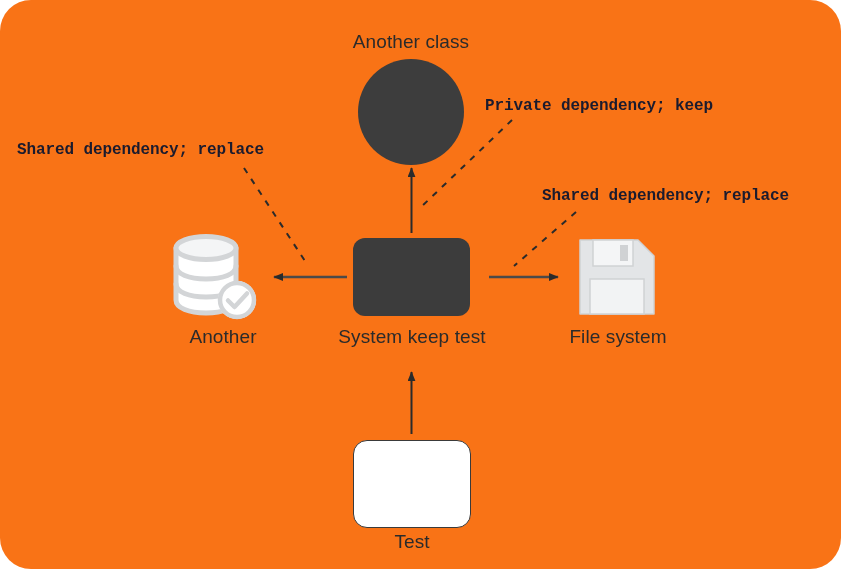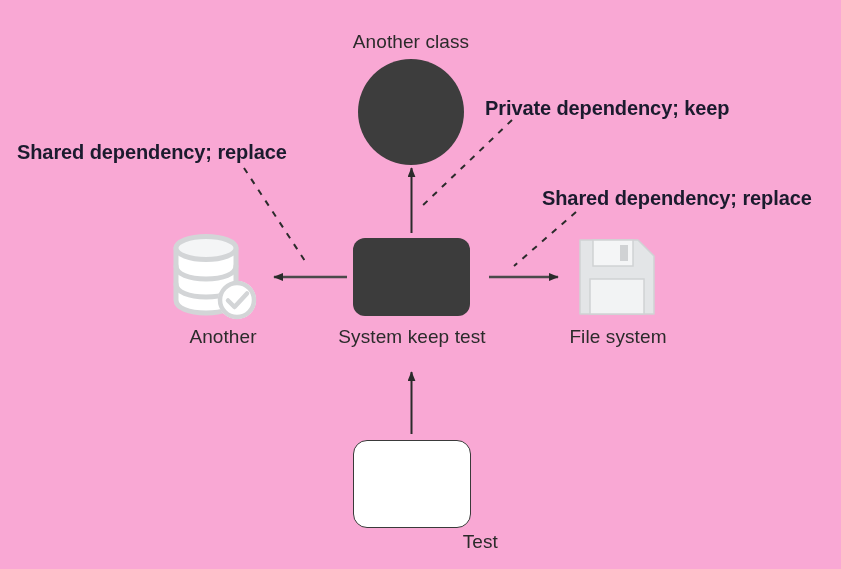--- a/index.html
+++ b/index.html
@@ -8,37 +8,38 @@
     background: #ffffff;
   }
   body {
     font-family: "Liberation Sans", sans-serif;
     -webkit-font-smoothing: antialiased;
   }
   #canvas {
     position: relative;
     width: 841px;
     height: 569px;
-    background: #f9a8d4;
+    background: #f97316;
     overflow: hidden;
+    border-radius: 31px;
   }
   .node-label {
     position: absolute;
     font-family: "Liberation Sans", sans-serif;
     font-size: 19px;
     color: #2b2b2b;
     white-space: nowrap;
     text-align: center;
     letter-spacing: 0.1px;
   }
   .annot {
     position: absolute;
-    font-family: Liberation Sans, sans-serif;
+    font-family: Liberation Mono, monospace;
     font-weight: bold;
-    font-size: 20px;
+    font-size: 16px;
     color: #1b1b2e;
     white-space: nowrap;
     letter-spacing: -0.1px;
   }
   .shape-circle {
     position: absolute;
     border-radius: 50%;
     background: #3d3d3d;
   }
   .shape-rect-dark {
@@ -130,21 +131,21 @@
 
       <rect x="17" y="4" width="40" height="26" fill="#f4f5f6" stroke="#d0d2d4" stroke-width="1.5"></rect>
       <rect x="44" y="9" width="8" height="16" fill="#d0d2d4"></rect>
 
       <rect x="14" y="43" width="54" height="35" fill="#f2f3f4" stroke="#d0d2d4" stroke-width="1.5"></rect>
     </svg>
   </div>
   <div class="node-label" style="left:532px; top:326px; width:172px;">File system</div>
 
   <div class="shape-rect-light" style="left:353px; top:440px; width:118px; height:88px;"></div>
-  <div class="node-label" style="left:326px; top:531px; width:172px;text-align:right;">Test</div>
+  <div class="node-label" style="left:326px; top:531px; width:172px;">Test</div>
 
   <div class="annot" style="left:17px; top:141px;">Shared dependency; replace</div>
 
   <div class="annot" style="left:485px; top:97px;">Private dependency; keep</div>
 
   <div class="annot" style="left:542px; top:187px;">Shared dependency; replace</div>
 
 </div>
 
 </body></html>

